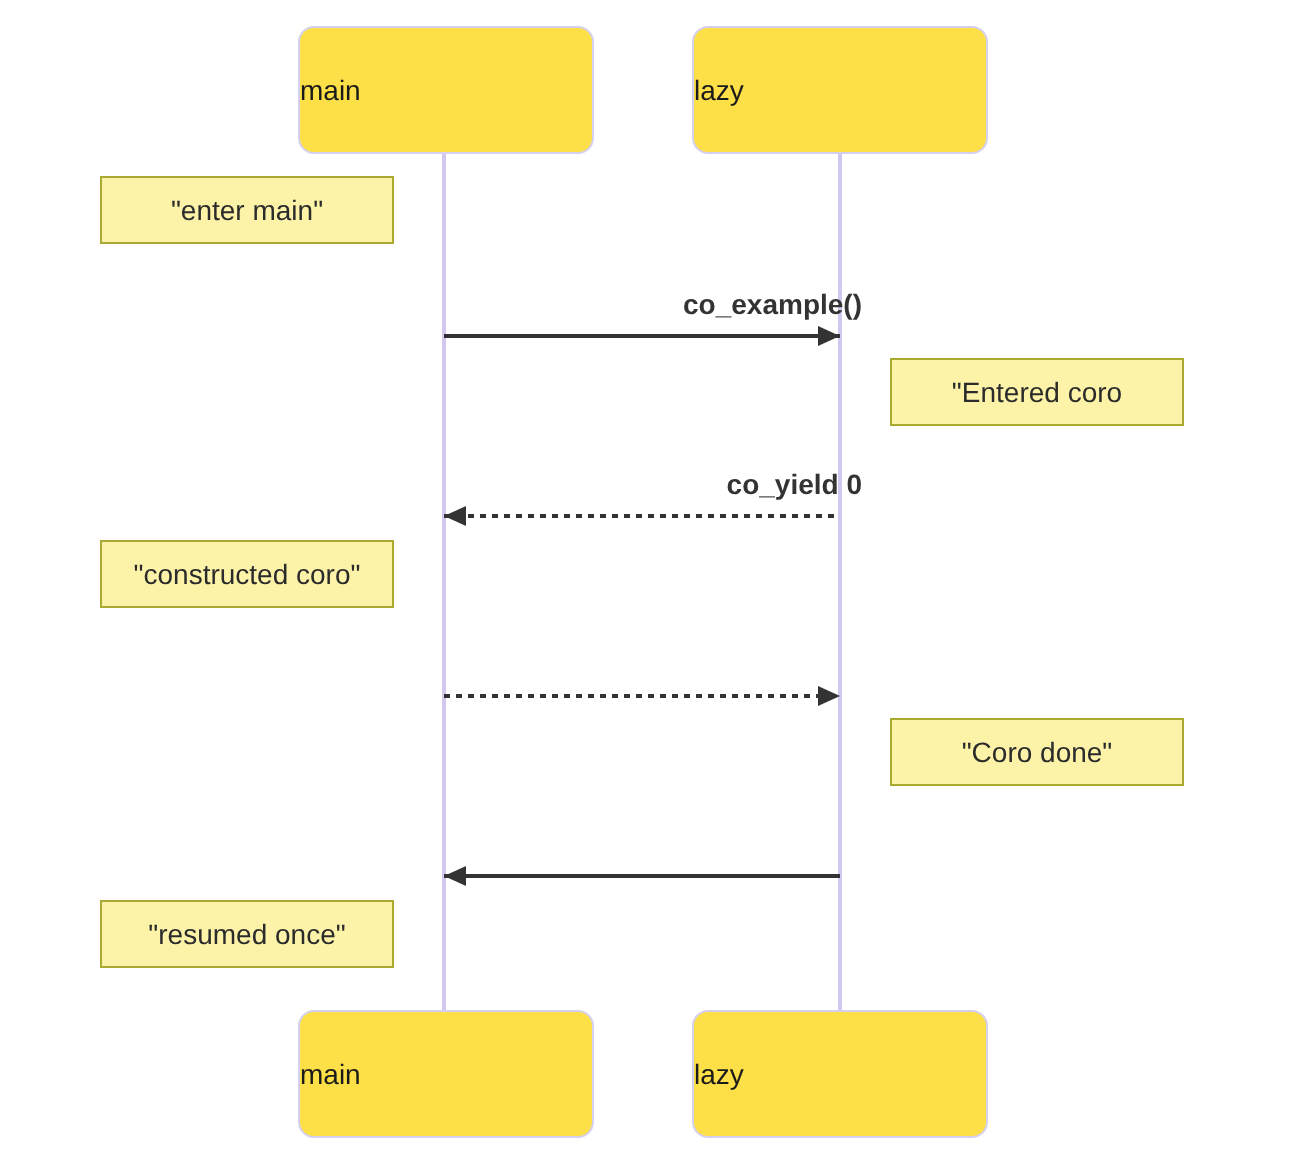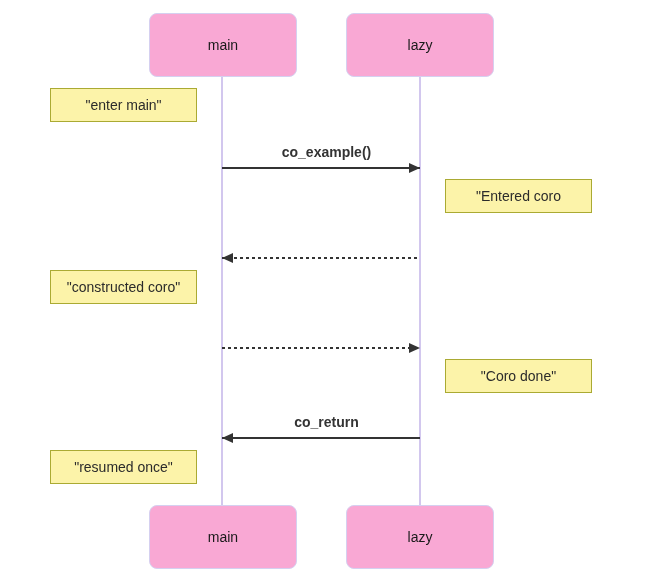--- a/index.html
+++ b/index.html
@@ -19,26 +19,25 @@
     position: absolute;
     top: 77px;
     height: 428px;
     width: 2px;
     background: #d2c7ee;
   }
   .actor {
     position: absolute;
     width: 148px;
     height: 64px;
-    background: #f9a8d4;
+    background: #fde047;
     border: 1px solid #d5d0f0;
     border-radius: 8px;
     display: flex;
     align-items: center;
-    justify-content: center;
     font-size: 14px;
     color: #1a1a1a;
     box-sizing: border-box;
   }
   .note {
     position: absolute;
     width: 147px;
     height: 34px;
     background: #fcf3a9;
     border: 1px solid #aaaa33;
@@ -46,21 +45,21 @@
     align-items: center;
     justify-content: center;
     font-size: 14px;
     color: #2b2b2b;
     box-sizing: border-box;
   }
   .msg-label {
     position: absolute;
     left: 222px;
     width: 209px;
-    text-align: center;
+    text-align: right;
     font-size: 14px;
     font-weight: 600;
     color: #333333;
   }
   .msg-line {
     position: absolute;
     left: 222px;
     width: 198px;
     height: 2px;
   }
@@ -98,35 +97,35 @@
   </div>
 
   <div class="msg-label" style="top:144px">co_example()</div>
   <div class="msg-line solid" style="top:167px"></div>
   <div class="arrowhead right" style="left:409px;top:163px"></div>
 
   <div class="note" style="left:445px;top:179px">
     <span>"Entered coro</span>
   </div>
 
+  <div class="msg-label" style="top:234px">co_yield 0</div>
   <div class="msg-line dashed" style="top:257px"></div>
   <div class="arrowhead left" style="left:222px;top:253px"></div>
 
   <div class="note" style="left:50px;top:270px">
     <span>"constructed coro"</span>
   </div>
 
   <div class="msg-line dashed" style="top:347px"></div>
   <div class="arrowhead right" style="left:409px;top:343px"></div>
 
   <div class="note" style="left:445px;top:359px">
     <span>"Coro done"</span>
   </div>
 
-  <div class="msg-label" style="top:414px">co_return</div>
   <div class="msg-line solid" style="top:437px"></div>
   <div class="arrowhead left" style="left:222px;top:433px"></div>
 
   <div class="note" style="left:50px;top:450px">
     <span>"resumed once"</span>
   </div>
 
   <div class="actor" style="left:149px;top:505px">
     <span>main</span>
   </div>

